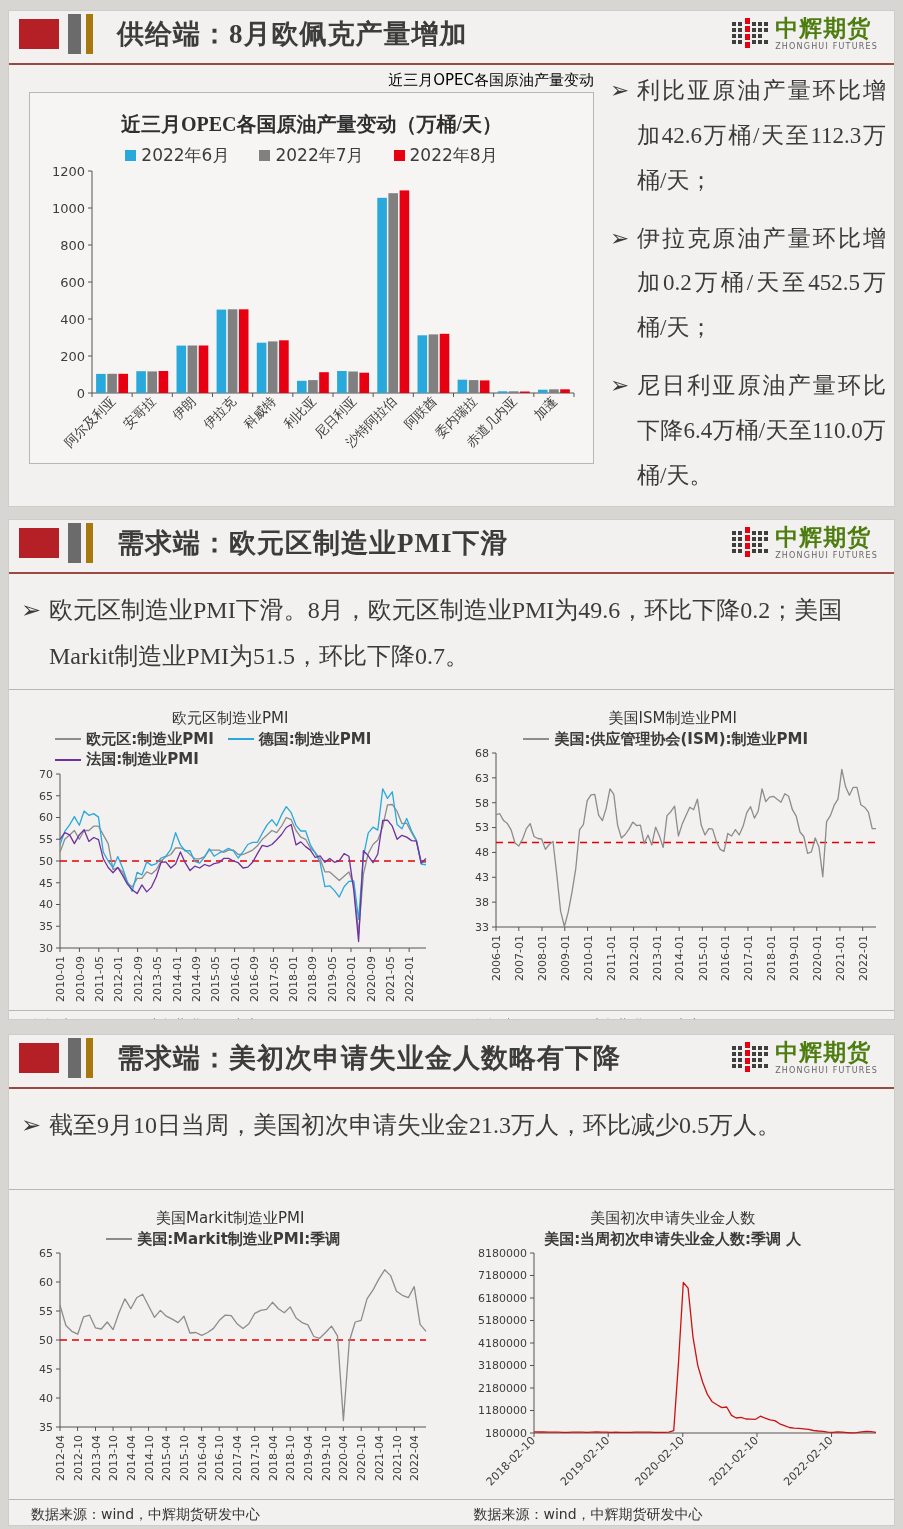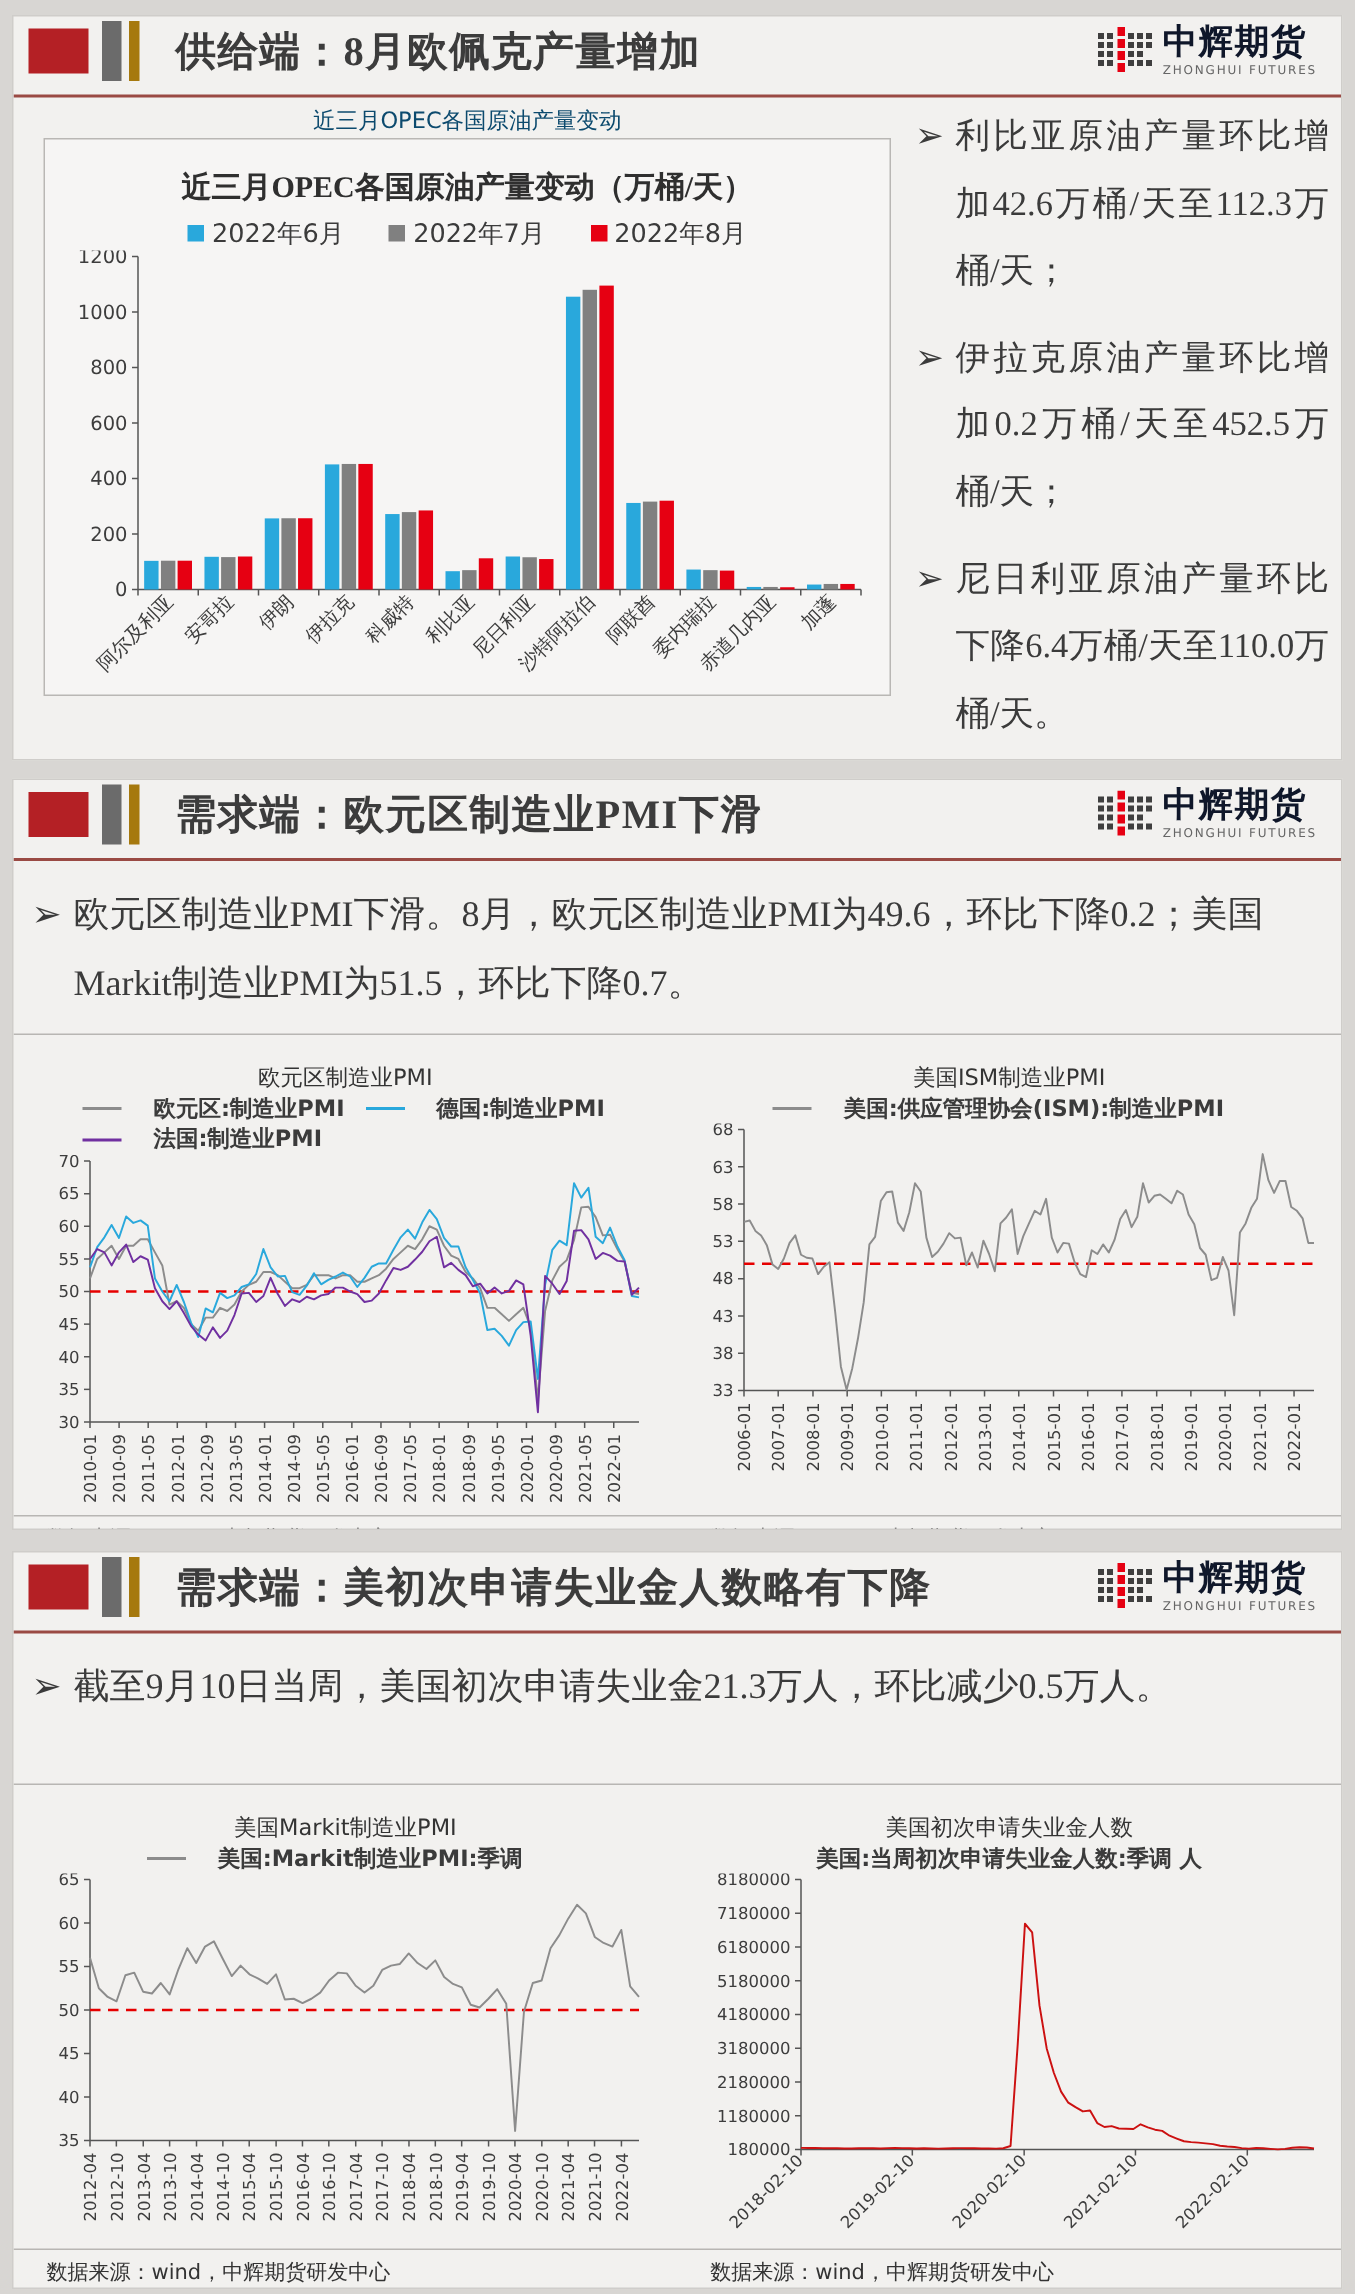--- a/index.html
+++ b/index.html
@@ -22,27 +22,27 @@
   .hdr{display:flex;align-items:center;padding:3px 16px 9px 10px;border-bottom:2px solid #9a4a44;}
   .b-red{width:40px;height:30px;background:#b42025;}
   .b-gray{width:13px;height:40px;background:#6b6b6b;margin-left:9px;}
   .b-gold{width:7px;height:40px;background:#a6790e;margin-left:5px;}
   .hdr-title{
     font-family:"Liberation Serif","DejaVu Serif",serif;
     font-size:27px;font-weight:bold;color:#3c3c3c;margin-left:24px;letter-spacing:1px;
   }
   .logo{margin-left:auto;display:flex;align-items:center;gap:7px;}
   .logo-txt{display:flex;flex-direction:column;line-height:1;}
-  .logo-cn{font-size:23px;font-weight:bold;color:#0f172a;letter-spacing:1px;}
+  .logo-cn{font-size:23px;font-weight:bold;color:#4d7c0f;letter-spacing:1px;}
   .logo-en{font-size:8px;color:#666;letter-spacing:1.2px;margin-top:3px;}
 
   
   .p1-body{display:flex;padding:2px 6px 0 20px;}
   .p1-left{width:565px;}
-  .caption{font-size:15px;color:#0c4a6e;text-align:center;margin:4px 0 2px;}
+  .caption{font-size:15px;color:#000000;text-align:right;margin:4px 0 2px;}
   .chartbox{border:1px solid #b9b7b4;background:#f6f5f4;padding-top:18px;height:372px;box-sizing:border-box;}
   .c-title{font-family:"Liberation Serif","DejaVu Serif",serif;font-size:20px;font-weight:bold;text-align:center;color:#2f2f2f;}
   .legend-bar{display:flex;justify-content:center;gap:30px;font-size:17px;font-weight:normal;margin:6px 0 0;align-items:center;}
   .legend-bar .it{display:flex;align-items:center;gap:5px;}
   .sw-sq{display:inline-block;width:11px;height:11px;}
   .p1-right{flex:1;padding:2px 2px 0 16px;}
   .bullets{list-style:none;margin:0;padding:0;}
   .bullets li{
     position:relative;padding-left:27px;margin-bottom:13px;
     font-family:"Liberation Serif","DejaVu Serif",serif;
@@ -55,21 +55,21 @@
     position:relative;padding:14px 18px 10px 40px;
     font-family:"Liberation Serif","DejaVu Serif",serif;
     font-size:24px;line-height:1.9;color:#3b3b3b;
   }
   .p-bullet .mk{position:absolute;left:12px;top:14px;}
   #card3 .p-bullet{padding-bottom:40px;}
   .charts-row{display:flex;border-top:1px solid #b8b6b3;padding-top:16px;align-items:stretch;}
   .chart-col{flex:1;display:flex;flex-direction:column;align-items:center;}
   .cap{font-size:15px;color:#333;margin:3px 0 1px;text-align:center;}
   .legend-line{display:flex;flex-wrap:wrap;font-size:15px;font-weight:bold;line-height:1.35;align-items:center;}
-  .legend-line .it{display:flex;align-items:center;gap:21px;margin-right:14px;}
+  .legend-line .it{display:flex;align-items:center;gap:5px;margin-right:14px;}
   .sw-ln{display:inline-block;width:26px;height:2px;}
   .lg-euro{width:380px;justify-content:flex-start;margin-left:30px;}
   .lg-center{justify-content:center;}
   .src{width:100%;box-sizing:border-box;border-top:1px solid #b8b6b3;font-size:14px;color:#333;
        padding:6px 0 7px 22px;text-align:left;margin-top:auto;}
 
   svg text{fill:#3d3d3d;}
   svg{display:block;margin:0 auto;}
 </style>
 </head>

